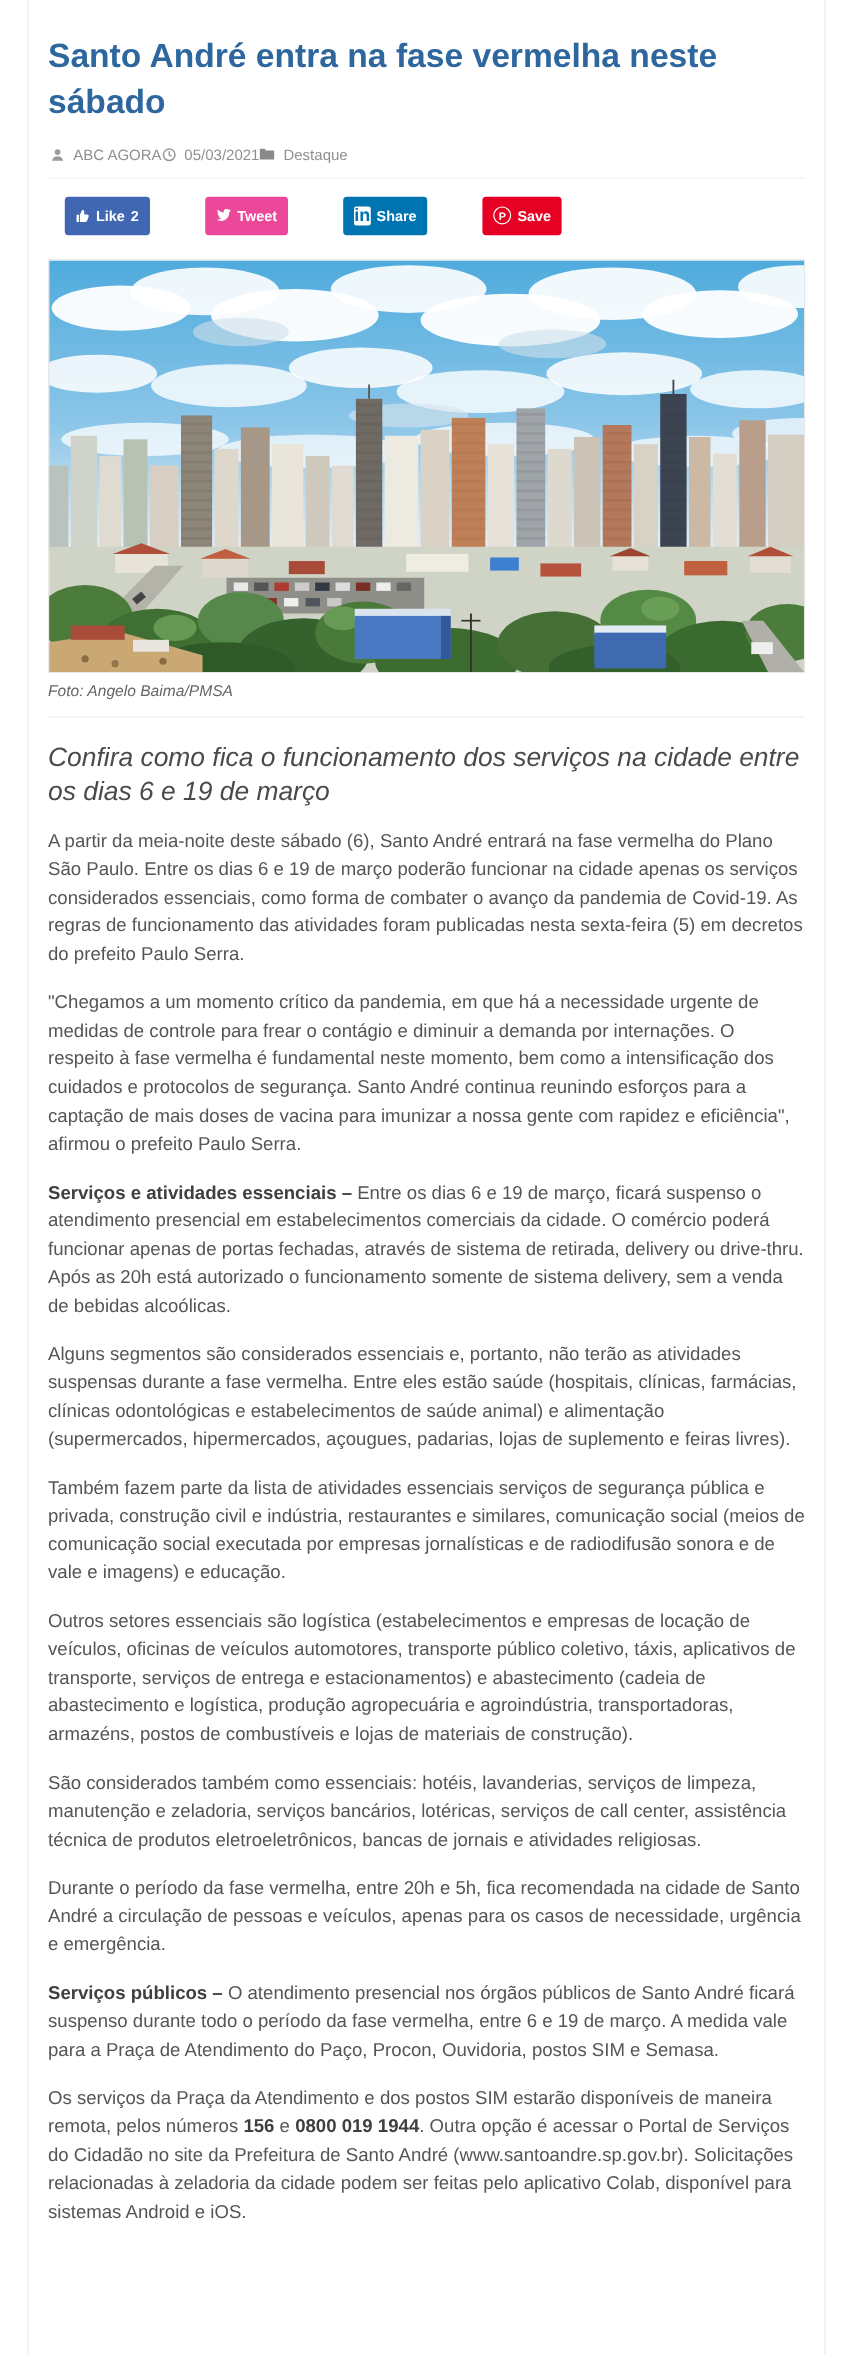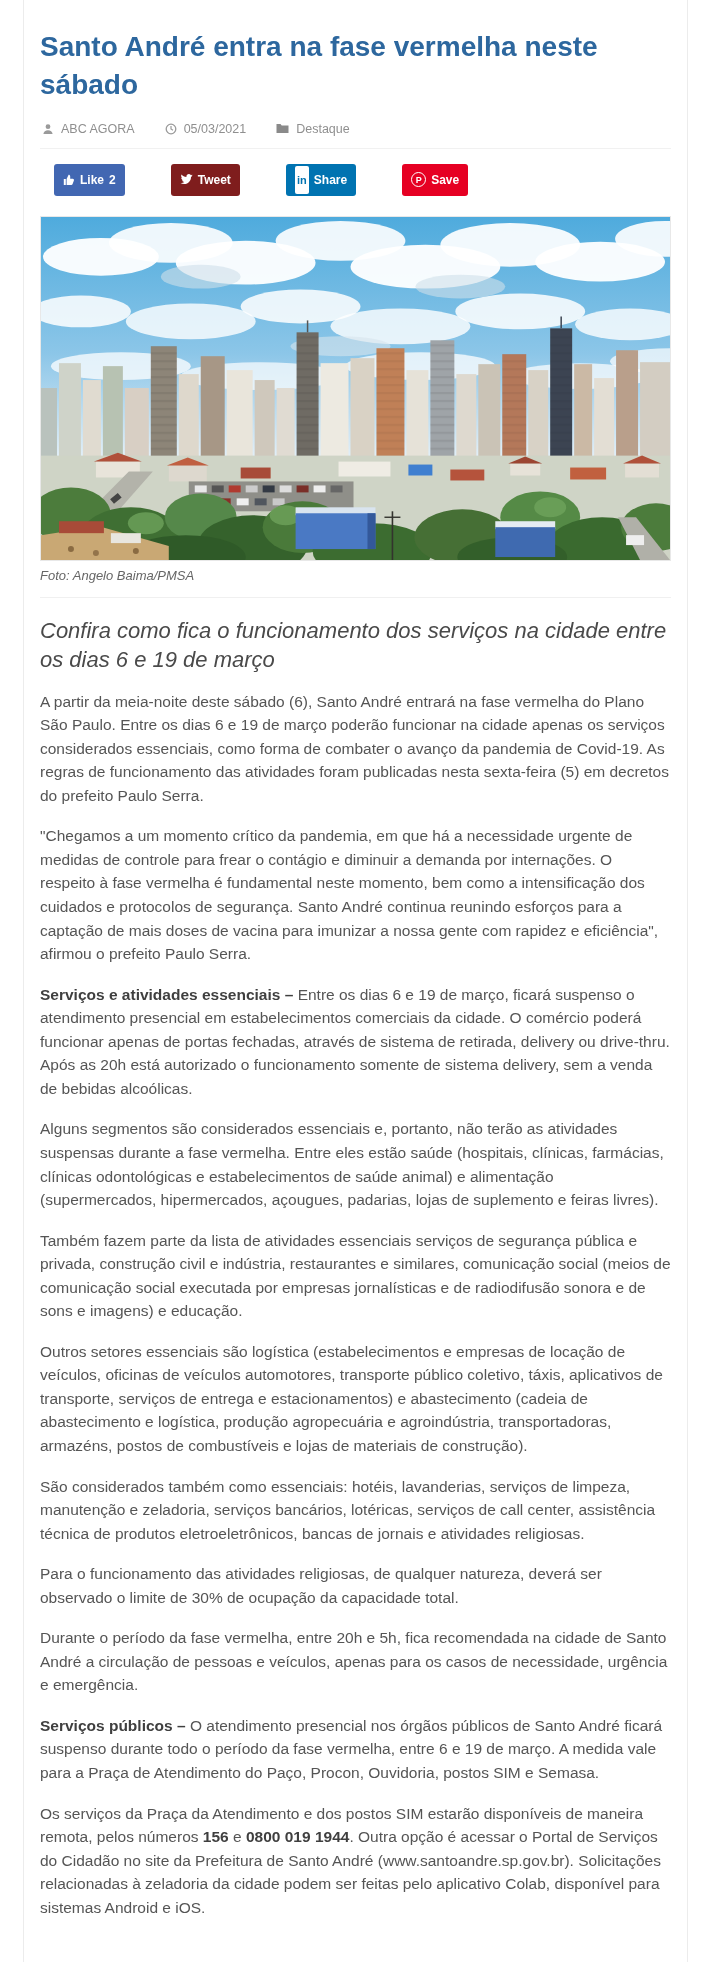--- a/index.html
+++ b/index.html
@@ -1,30 +1,30 @@
 <!DOCTYPE html>
 <html lang="pt-br"><head>
 <meta charset="utf-8">
 <style>
   html,body{margin:0;padding:0;background:#fff;}
   body{width:711px;font-family:"Liberation Sans",sans-serif;-webkit-font-smoothing:antialiased;}
   .card{margin:0 23px;border-left:1px solid #ececec;border-right:1px solid #ececec;
         padding:20px 16px 26px;box-sizing:border-box;min-height:1962px;}
   h1.title{color:#2d679e;font-size:28px;line-height:1.35;font-weight:bold;margin:8px 0 18px;}
-  .meta{display:flex;gap:30px;color:#8f8f8f;font-size:12.5px;
+  .meta{display:flex;color:#8f8f8f;font-size:12.5px;
         padding:0 2px 12px;border-bottom:1px solid #f1f1f1;}
   .meta-item{display:flex;gap:7px;align-items:center;}
   .meta-item svg{display:block;}
   .share-row{display:flex;gap:46px;align-items:center;margin:15px 0 20px;padding-left:14px;}
   .sbtn{display:inline-flex;align-items:center;gap:5px;border:none;color:#fff;font-weight:bold;
         font-size:12px;height:21px;padding:16px 9px;border-radius:3px;cursor:pointer;
         font-family:"Liberation Sans",sans-serif;}
   .sbtn svg{display:block;}
-  .li-badge{background:#fff;color:#0073b1;width:14px;height:28px;border-radius:2px;
-        display:inline-flex;align-items:center;justify-content:center;font-size:11px;font-weight:bold;}
+  .li-badge{background:#fff;color:#0073b1;width:14px;height:16px;border-radius:2px;
+        display:inline-flex;align-items:center;justify-content:center;font-size:15px;font-weight:bold;}
   .pin-badge{width:13px;height:13px;border:1.6px solid #fff;border-radius:50%;
         display:inline-flex;align-items:center;justify-content:center;font-size:9px;font-weight:bold;color:#fff;}
   figure{margin:0;}
   .photo{width:100%;height:345px;display:block;border:1px solid #e8e8e8;box-sizing:border-box;}
   .caption{font-style:italic;color:#666;font-size:13px;margin:7px 0 0;}
   hr.soft{border:none;border-top:1px solid #f0f0f0;margin:14px 0 0;}
   h2.sub{font-size:22px;font-style:italic;font-weight:normal;color:#4a4a4a;line-height:1.32;margin:18px 0 16px;}
   .body-text p.para{font-size:15.5px;color:#555;line-height:1.52;margin:0 0 17px;}
   .body-text .b{font-weight:bold;color:#3f3f3f;margin-top:16px;}
 </style>
@@ -58,21 +58,21 @@
   </div>
 
   <div class="share-row">
     <button class="sbtn" style="background:#4267b2">
       <svg width="12" height="12" viewBox="0 0 12 12">
           <path d="M.8 5h2v6h-2zM3.6 11h4.6c.7 0 1.2-.4 1.4-1l1.3-3.5c.3-.8-.3-1.7-1.2-1.7H7.2V2.4C7.2 1.5 6.5.8 5.6.8L3.6 5z" fill="#fff"></path>
         </svg>
       <span>Like</span>
       <span>2</span>
     </button>
-    <button class="sbtn" style="background:#7f1d1d">
+    <button class="sbtn" style="background:#ec4899">
       <svg width="13" height="11" viewBox="0 0 13 11">
           <path d="M12.6 1.3c-.4.2-.9.4-1.3.4.5-.3.8-.8 1-1.3-.5.3-1 .5-1.5.6C10.3.4 9.6 0 8.9 0 7.5 0 6.4 1.1 6.4 2.5c0 .2 0 .4.1.6C4.4 3 2.7 2 1.5.6c-.2.4-.3.8-.3 1.3 0 .9.4 1.7 1.1 2.1-.4 0-.8-.1-1.1-.3 0 1.2.9 2.2 2 2.5-.2.1-.4.1-.7.1h-.4c.3 1 1.2 1.7 2.2 1.7-.8.6-1.9 1-3 1H.5c1.1.7 2.3 1.1 3.7 1.1 4.4 0 6.8-3.6 6.8-6.8v-.3c.5-.3.9-.8 1.2-1.3z" fill="#fff"></path>
         </svg>
       <span>Tweet</span>
     </button>
     <button class="sbtn" style="background:#0073b1">
       <span class="li-badge">in</span>
       <span>Share</span>
     </button>
     <button class="sbtn" style="background:#e60023">
@@ -235,22 +235,21 @@
 
   <hr class="soft">
 
   <h2 class="sub">Confira como fica o funcionamento dos serviços na cidade entre os dias 6 e 19 de março</h2>
 
   <div class="body-text">
       <p class="para"><span>A partir da meia-noite deste sábado (6), Santo André entrará na fase vermelha do Plano São Paulo. Entre os dias 6 e 19 de março poderão funcionar na cidade apenas os serviços considerados essenciais, como forma de combater o avanço da pandemia de Covid-19. As regras de funcionamento das atividades foram publicadas nesta sexta-feira (5) em decretos do prefeito Paulo Serra.</span></p>
       <p class="para"><span>"Chegamos a um momento crítico da pandemia, em que há a necessidade urgente de medidas de controle para frear o contágio e diminuir a demanda por internações. O respeito à fase vermelha é fundamental neste momento, bem como a intensificação dos cuidados e protocolos de segurança. Santo André continua reunindo esforços para a captação de mais doses de vacina para imunizar a nossa gente com rapidez e eficiência", afirmou o prefeito Paulo Serra.</span></p>
       <p class="para"><span class="b">Serviços e atividades essenciais – </span><span>Entre os dias 6 e 19 de março, ficará suspenso o atendimento presencial em estabelecimentos comerciais da cidade. O comércio poderá funcionar apenas de portas fechadas, através de sistema de retirada, delivery ou drive-thru. Após as 20h está autorizado o funcionamento somente de sistema delivery, sem a venda de bebidas alcoólicas.</span></p>
       <p class="para"><span>Alguns segmentos são considerados essenciais e, portanto, não terão as atividades suspensas durante a fase vermelha. Entre eles estão saúde (hospitais, clínicas, farmácias, clínicas odontológicas e estabelecimentos de saúde animal) e alimentação (supermercados, hipermercados, açougues, padarias, lojas de suplemento e feiras livres).</span></p>
-      <p class="para"><span>Também fazem parte da lista de atividades essenciais serviços de segurança pública e privada, construção civil e indústria, restaurantes e similares, comunicação social (meios de comunicação social executada por empresas jornalísticas e de radiodifusão sonora e de sons e imagens) e educação.</span></p>
+      <p class="para"><span>Também fazem parte da lista de atividades essenciais serviços de segurança pública e privada, construção civil e indústria, restaurantes e similares, comunicação social (meios de comunicação social executada por empresas jornalísticas e de radiodifusão sonora e de vale e imagens) e educação.</span></p>
       <p class="para"><span>Outros setores essenciais são logística (estabelecimentos e empresas de locação de veículos, oficinas de veículos automotores, transporte público coletivo, táxis, aplicativos de transporte, serviços de entrega e estacionamentos) e abastecimento (cadeia de abastecimento e logística, produção agropecuária e agroindústria, transportadoras, armazéns, postos de combustíveis e lojas de materiais de construção).</span></p>
       <p class="para"><span>São considerados também como essenciais: hotéis, lavanderias, serviços de limpeza, manutenção e zeladoria, serviços bancários, lotéricas, serviços de call center, assistência técnica de produtos eletroeletrônicos, bancas de jornais e atividades religiosas.</span></p>
-      <p class="para"><span>Para o funcionamento das atividades religiosas, de qualquer natureza, deverá ser observado o limite de 30% de ocupação da capacidade total.</span></p>
       <p class="para"><span>Durante o período da fase vermelha, entre 20h e 5h, fica recomendada na cidade de Santo André a circulação de pessoas e veículos, apenas para os casos de necessidade, urgência e emergência.</span></p>
       <p class="para"><span class="b">Serviços públicos – </span><span>O atendimento presencial nos órgãos públicos de Santo André ficará suspenso durante todo o período da fase vermelha, entre 6 e 19 de março. A medida vale para a Praça de Atendimento do Paço, Procon, Ouvidoria, postos SIM e Semasa.</span></p>
       <p class="para"><span>Os serviços da Praça da Atendimento e dos postos SIM estarão disponíveis de maneira remota, pelos números </span><span class="b">156</span><span> e </span><span class="b">0800 019 1944</span><span>. Outra opção é acessar o Portal de Serviços do Cidadão no site da Prefeitura de Santo André (www.santoandre.sp.gov.br). Solicitações relacionadas à zeladoria da cidade podem ser feitas pelo aplicativo Colab, disponível para sistemas Android e iOS.</span></p>
     </div>
 
 </div>
 
 </body></html>

